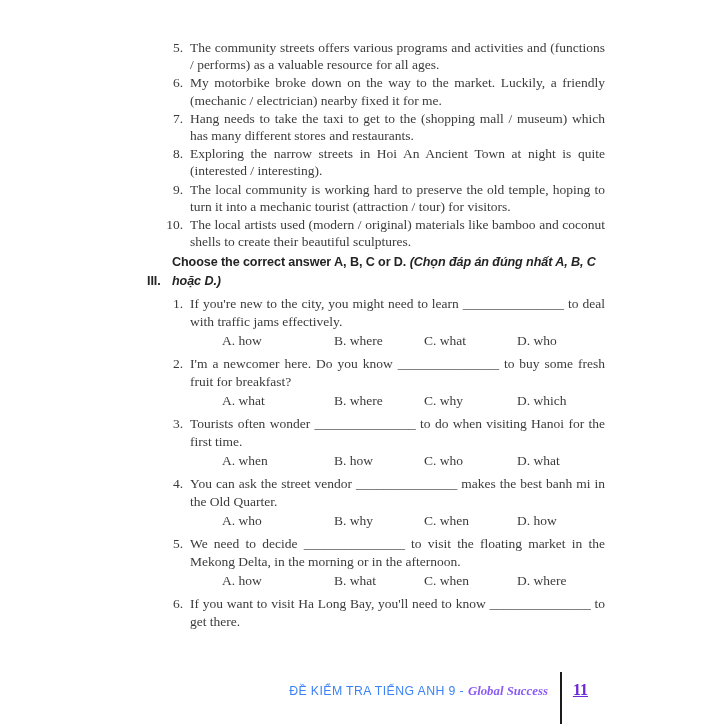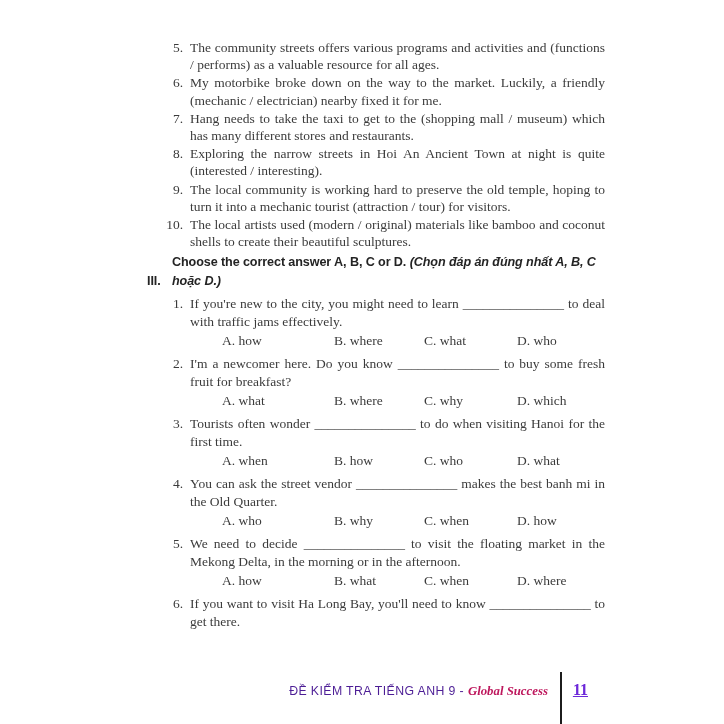--- a/index.html
+++ b/index.html
@@ -83,31 +83,31 @@
     right:136px;bottom:0;
     height:52px;
     display:flex;
     align-items:flex-start;
   }
   .ft-series{
     padding-top:12px;
     font-family:"Liberation Sans", sans-serif;
     font-size:12.3px;
     letter-spacing:0.4px;
-    color:#4c1d95;
+    color:#3b82f6;
     white-space:pre;
     margin-left:8px;
   }
   .ft-book{
     padding-top:12px;
     font-family:"Liberation Serif", serif;
     font-style:italic;
     font-weight:bold;
     font-size:12.8px;
-    color:#be185d;
+    color:#8b5cf6;
   }
   .ft-bar{
     width:2px;
     height:52px;
     background:#1c1c1c;
     margin:0 11px 0 12px;
   }
   .ft-page{
     padding-top:9px;
     font-family:"Liberation Serif", serif;

